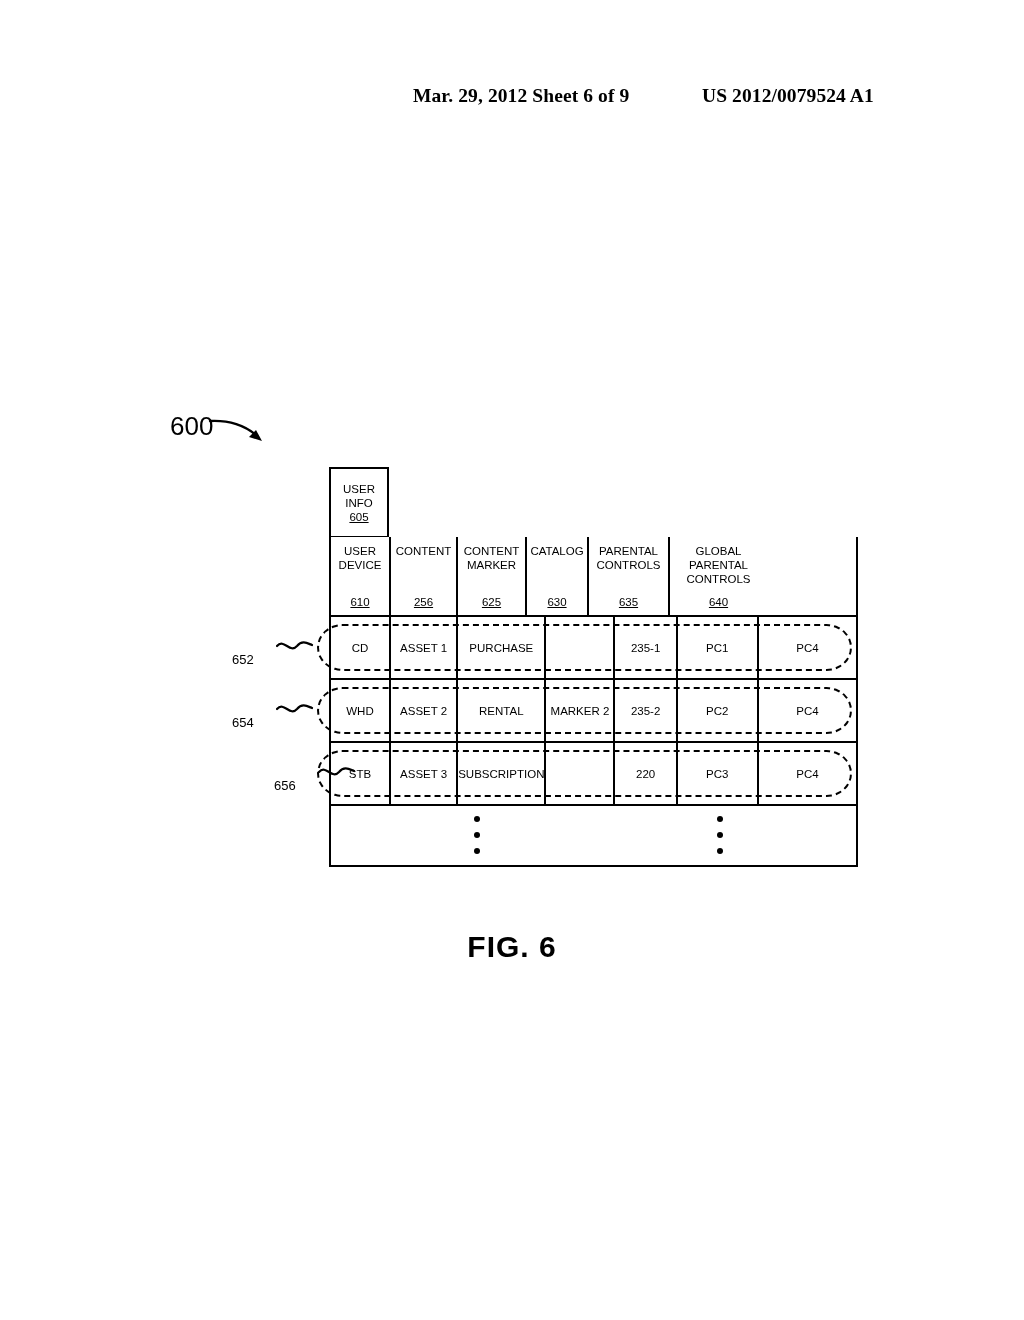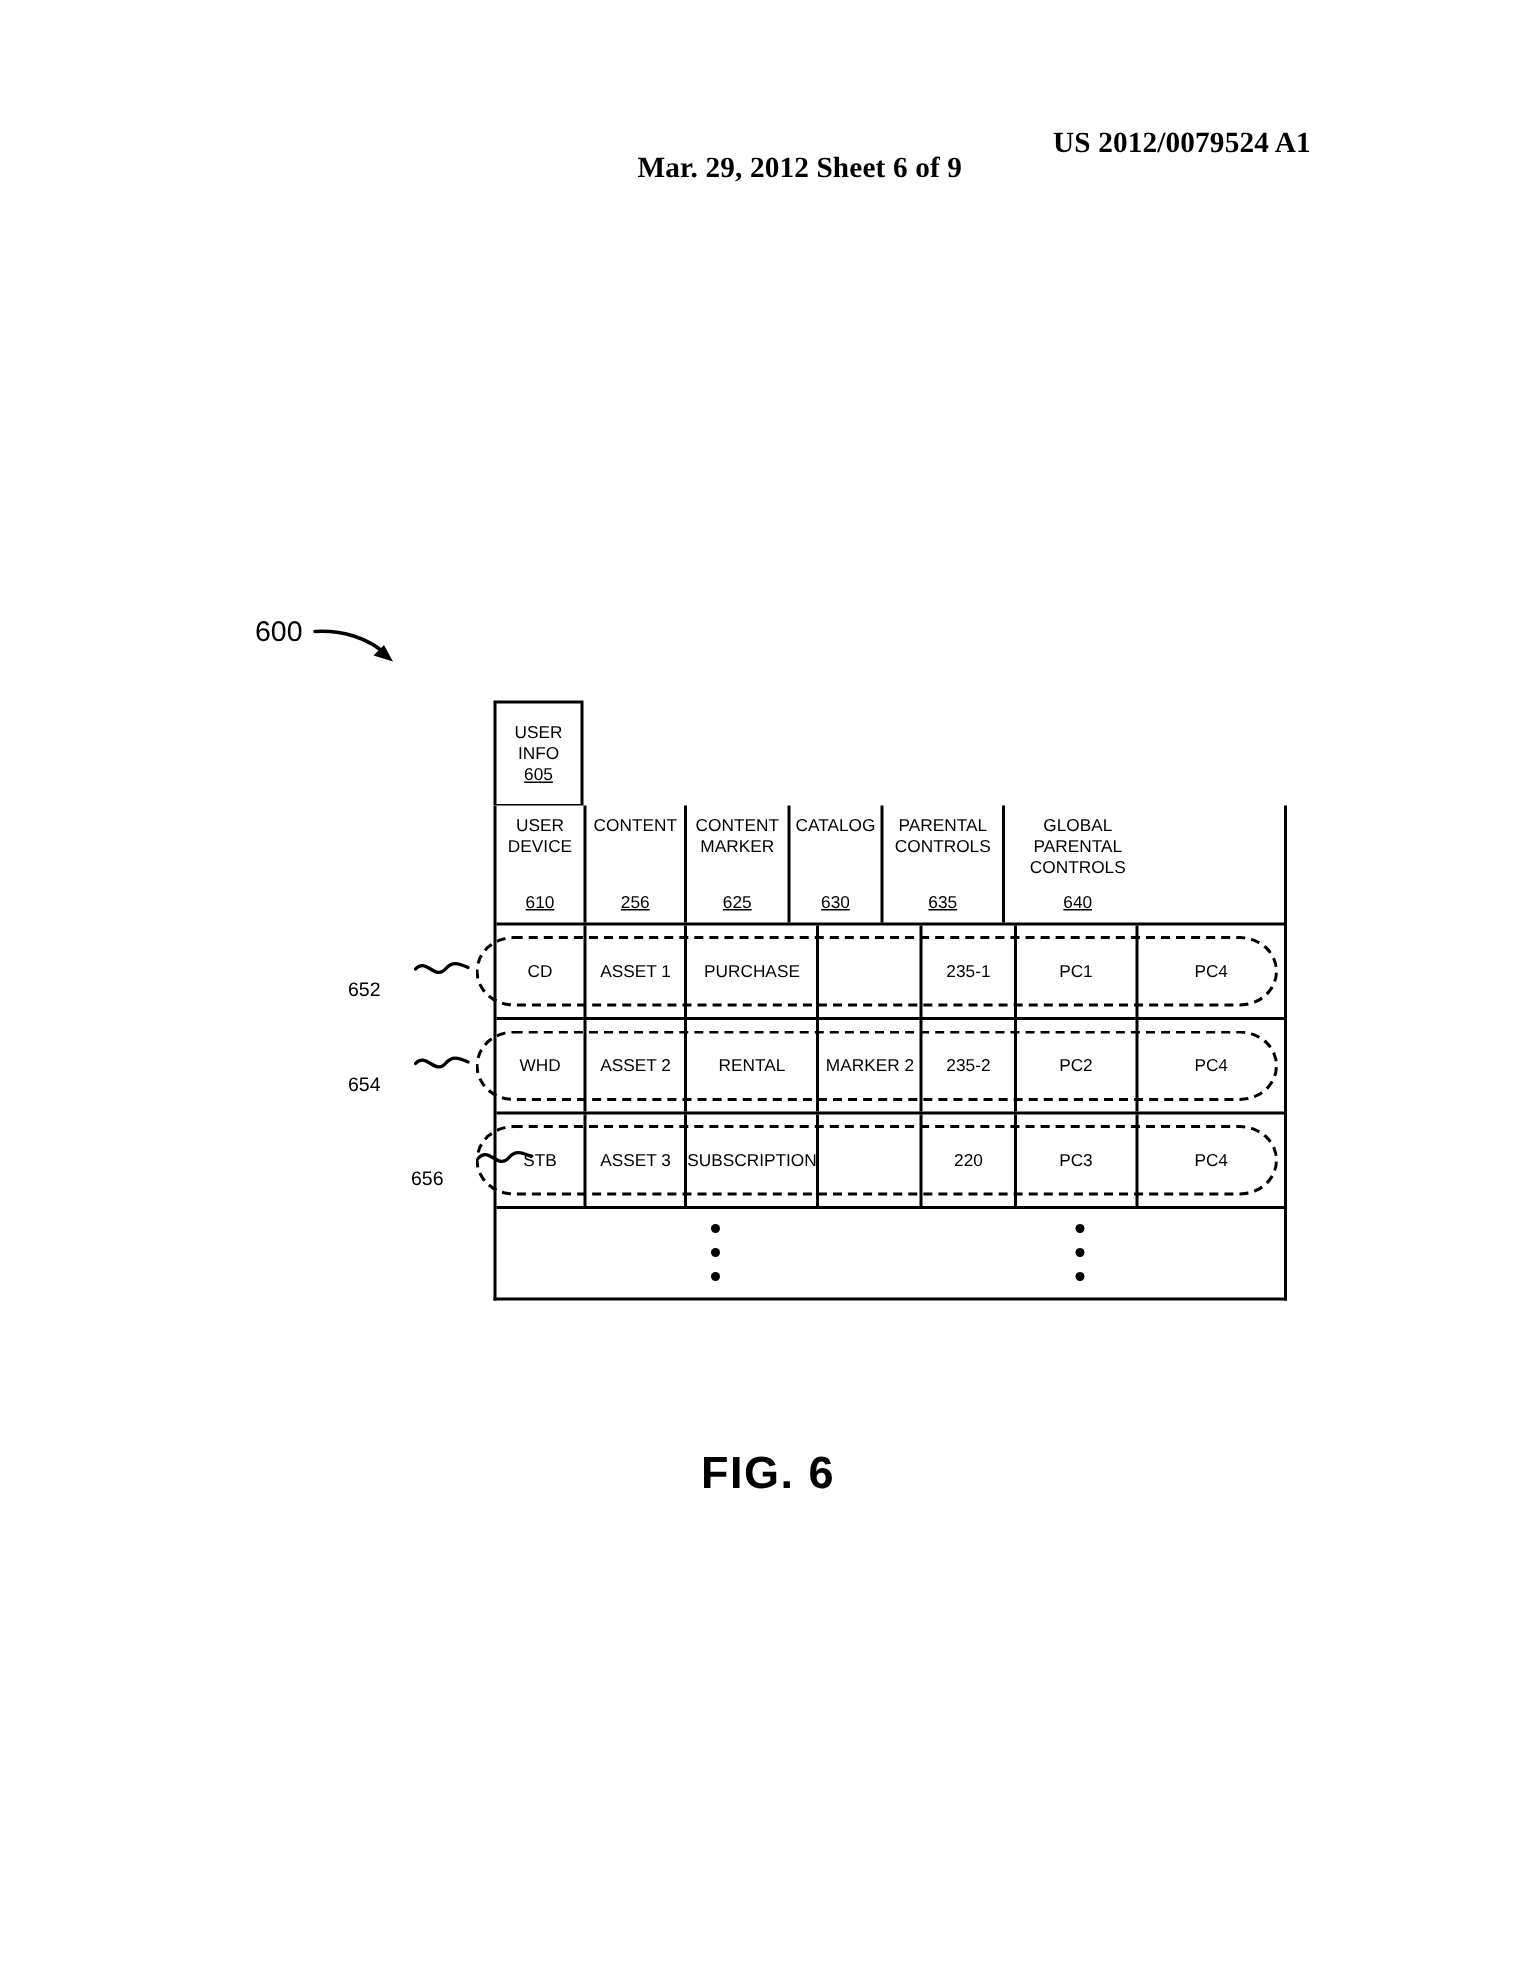--- a/index.html
+++ b/index.html
@@ -26,35 +26,35 @@
     height: 30px;
     font-family: "Liberation Serif", serif;
     font-weight: bold;
     font-size: 19.5px;
     letter-spacing: 0.1px;
     display: flex;
     align-items: baseline;
     white-space: nowrap;
   }
   .hdr-left   { position: absolute; left: 0px;   }
-  .hdr-center { position: absolute; left: 300px; margin-top: 17px; }
+  .hdr-center { position: absolute; left: 288px; }
   .hdr-right  { position: absolute; left: 577px; }
 
   
   .ref600-wrap {
     position: absolute;
     left: 170px;
     top: 407px;
     width: 110px;
     height: 50px;
   }
   .ref600-num {
     position: absolute;
     left: 0; top: 4px;
-    font-size: 19px;
+    font-size: 26px;
     font-family: "Liberation Sans", sans-serif;
   }
   .ref600-arrow {
     position: absolute;
     left: 38px;
     top: 0px;
   }
 
   
   .table-wrap {
@@ -201,21 +201,20 @@
   .fig-caption {
     position: absolute;
     left: 0;
     top: 930px;
     width: 1024px;
     text-align: center;
     font-size: 30px;
     font-weight: bold;
     letter-spacing: 1px;
     font-family: "Liberation Sans", sans-serif;
-    margin-top: 36px;
   }
 </style>
 </head>
 <body>
 
 <div class="page-header">
   <span class="hdr-center">Mar. 29, 2012  Sheet 6 of 9</span>
   <span class="hdr-right">US 2012/0079524 A1</span>
 </div>
 

